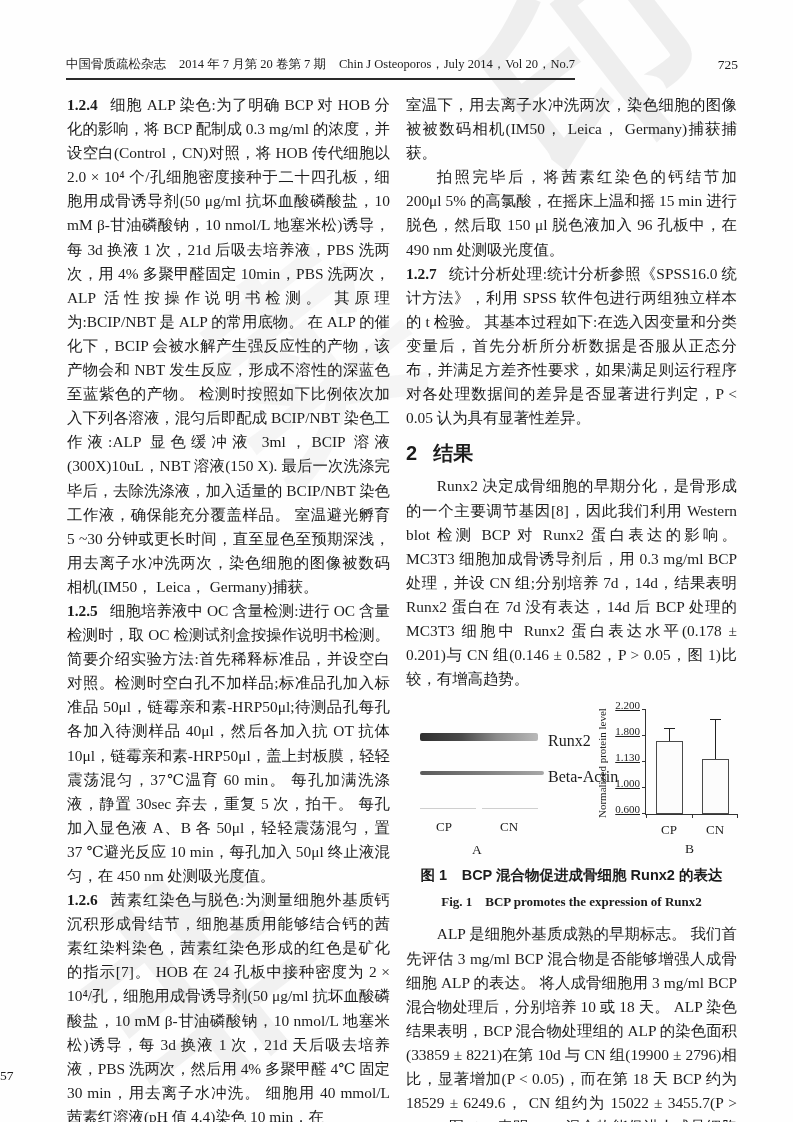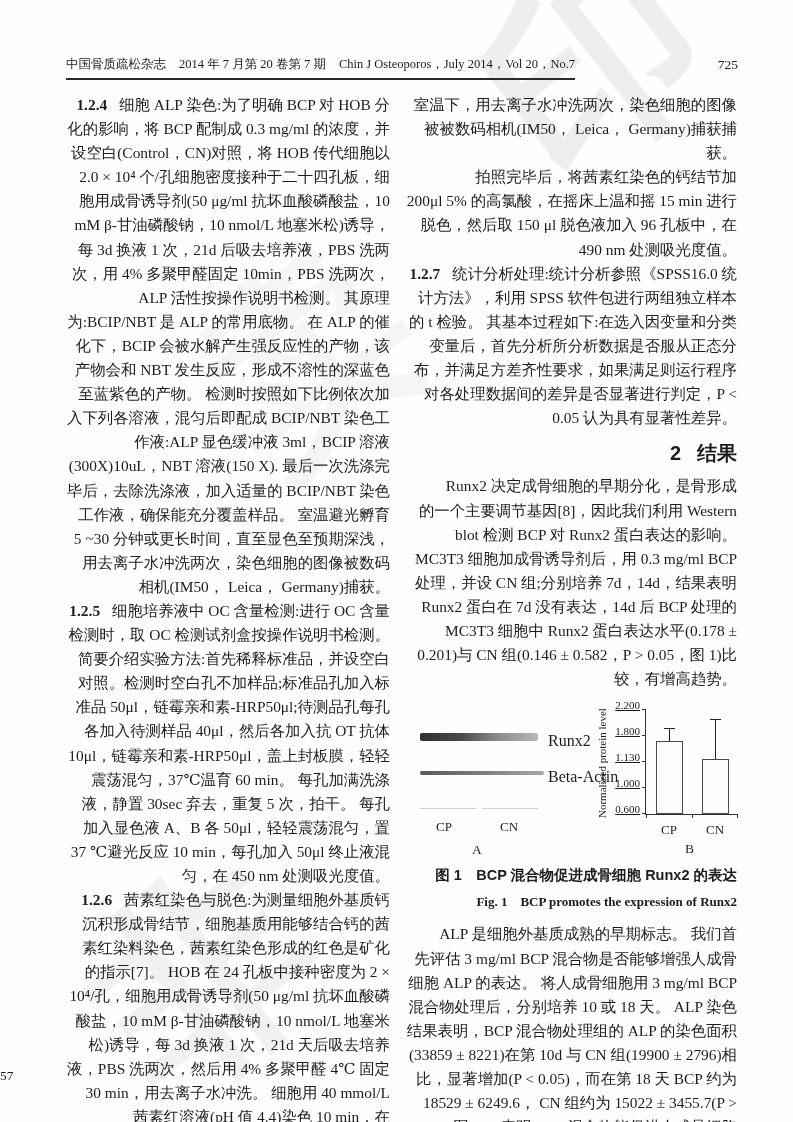--- a/index.html
+++ b/index.html
@@ -12,21 +12,21 @@
   #wm3{left:95px;top:870px;font-size:215px;opacity:.45;}
   
   .header{position:absolute;left:66px;top:56px;width:672px;display:flex;justify-content:space-between;align-items:flex-start;font-size:12.5px;z-index:2;}
   .header-left{border-bottom:2px solid #2a2a2a;padding-bottom:5px;white-space:nowrap;}
   .header-left span{margin-right:13px;}
   .header-page{font-size:13.5px;padding-top:1px;}
   
   .col{position:absolute;top:93px;width:323px;font-size:15.4px;line-height:24.1px;text-align:justify;z-index:2;}
   #col-left{left:67px;}
   #col-right{left:406px;width:331px;}
-  .col p{margin:0;text-align:right;}
+  .col p{margin:0;}
   .plabel{font-weight:bold;margin-right:12px;}
   .indent{text-indent:2em;}
   .h2{font-family:"Liberation Sans","DejaVu Sans",sans-serif;font-weight:bold;font-size:20px;margin:11px 0 9px 0 !important;}
   .h2 .plabel{margin-right:16px;}
   .h3{font-weight:bold;margin:2px 0 2px 0 !important;}
   .h3 .plabel{margin-right:14px;}
   
   .figure{position:relative;height:150px;margin-top:14px;z-index:2;}
   #blot{position:absolute;left:6px;top:2px;width:180px;height:148px;}
   .band1{position:absolute;left:8px;top:26px;width:118px;height:8px;background:linear-gradient(to right,#2f2f2f 0%,#4a4a4a 35%,#8a8a8a 65%,#b9b9b9 100%);border-radius:2px;}

